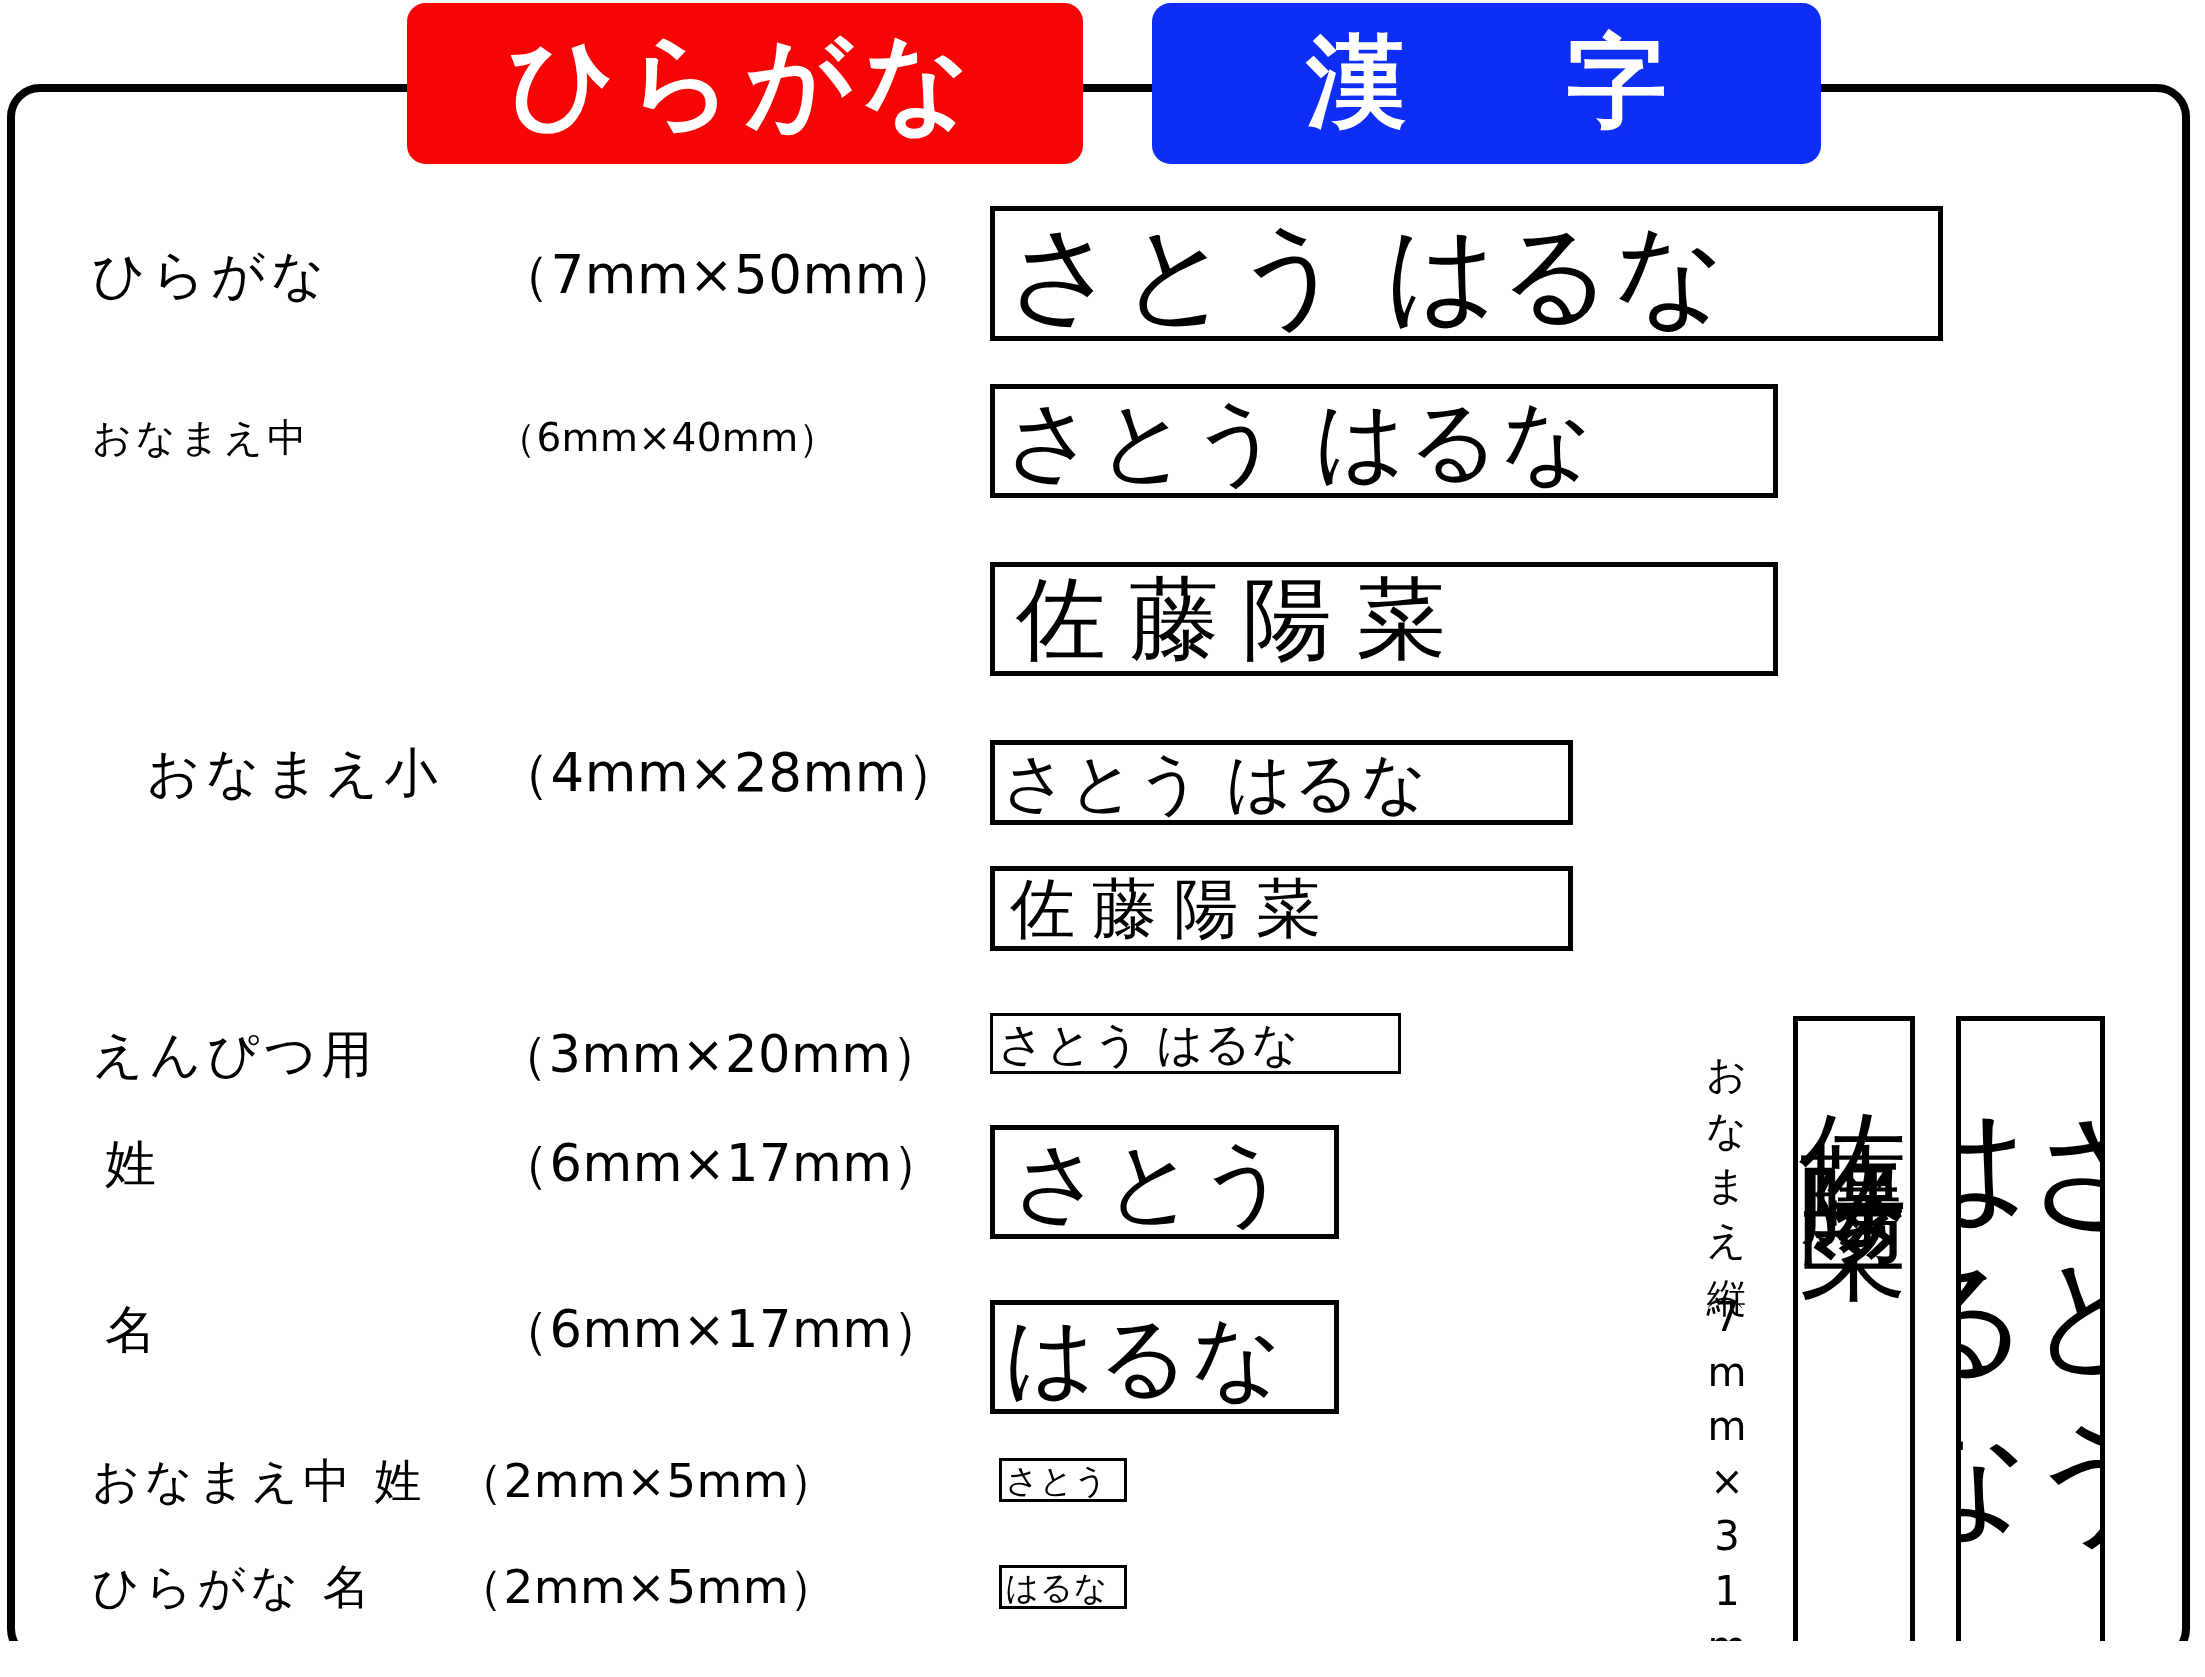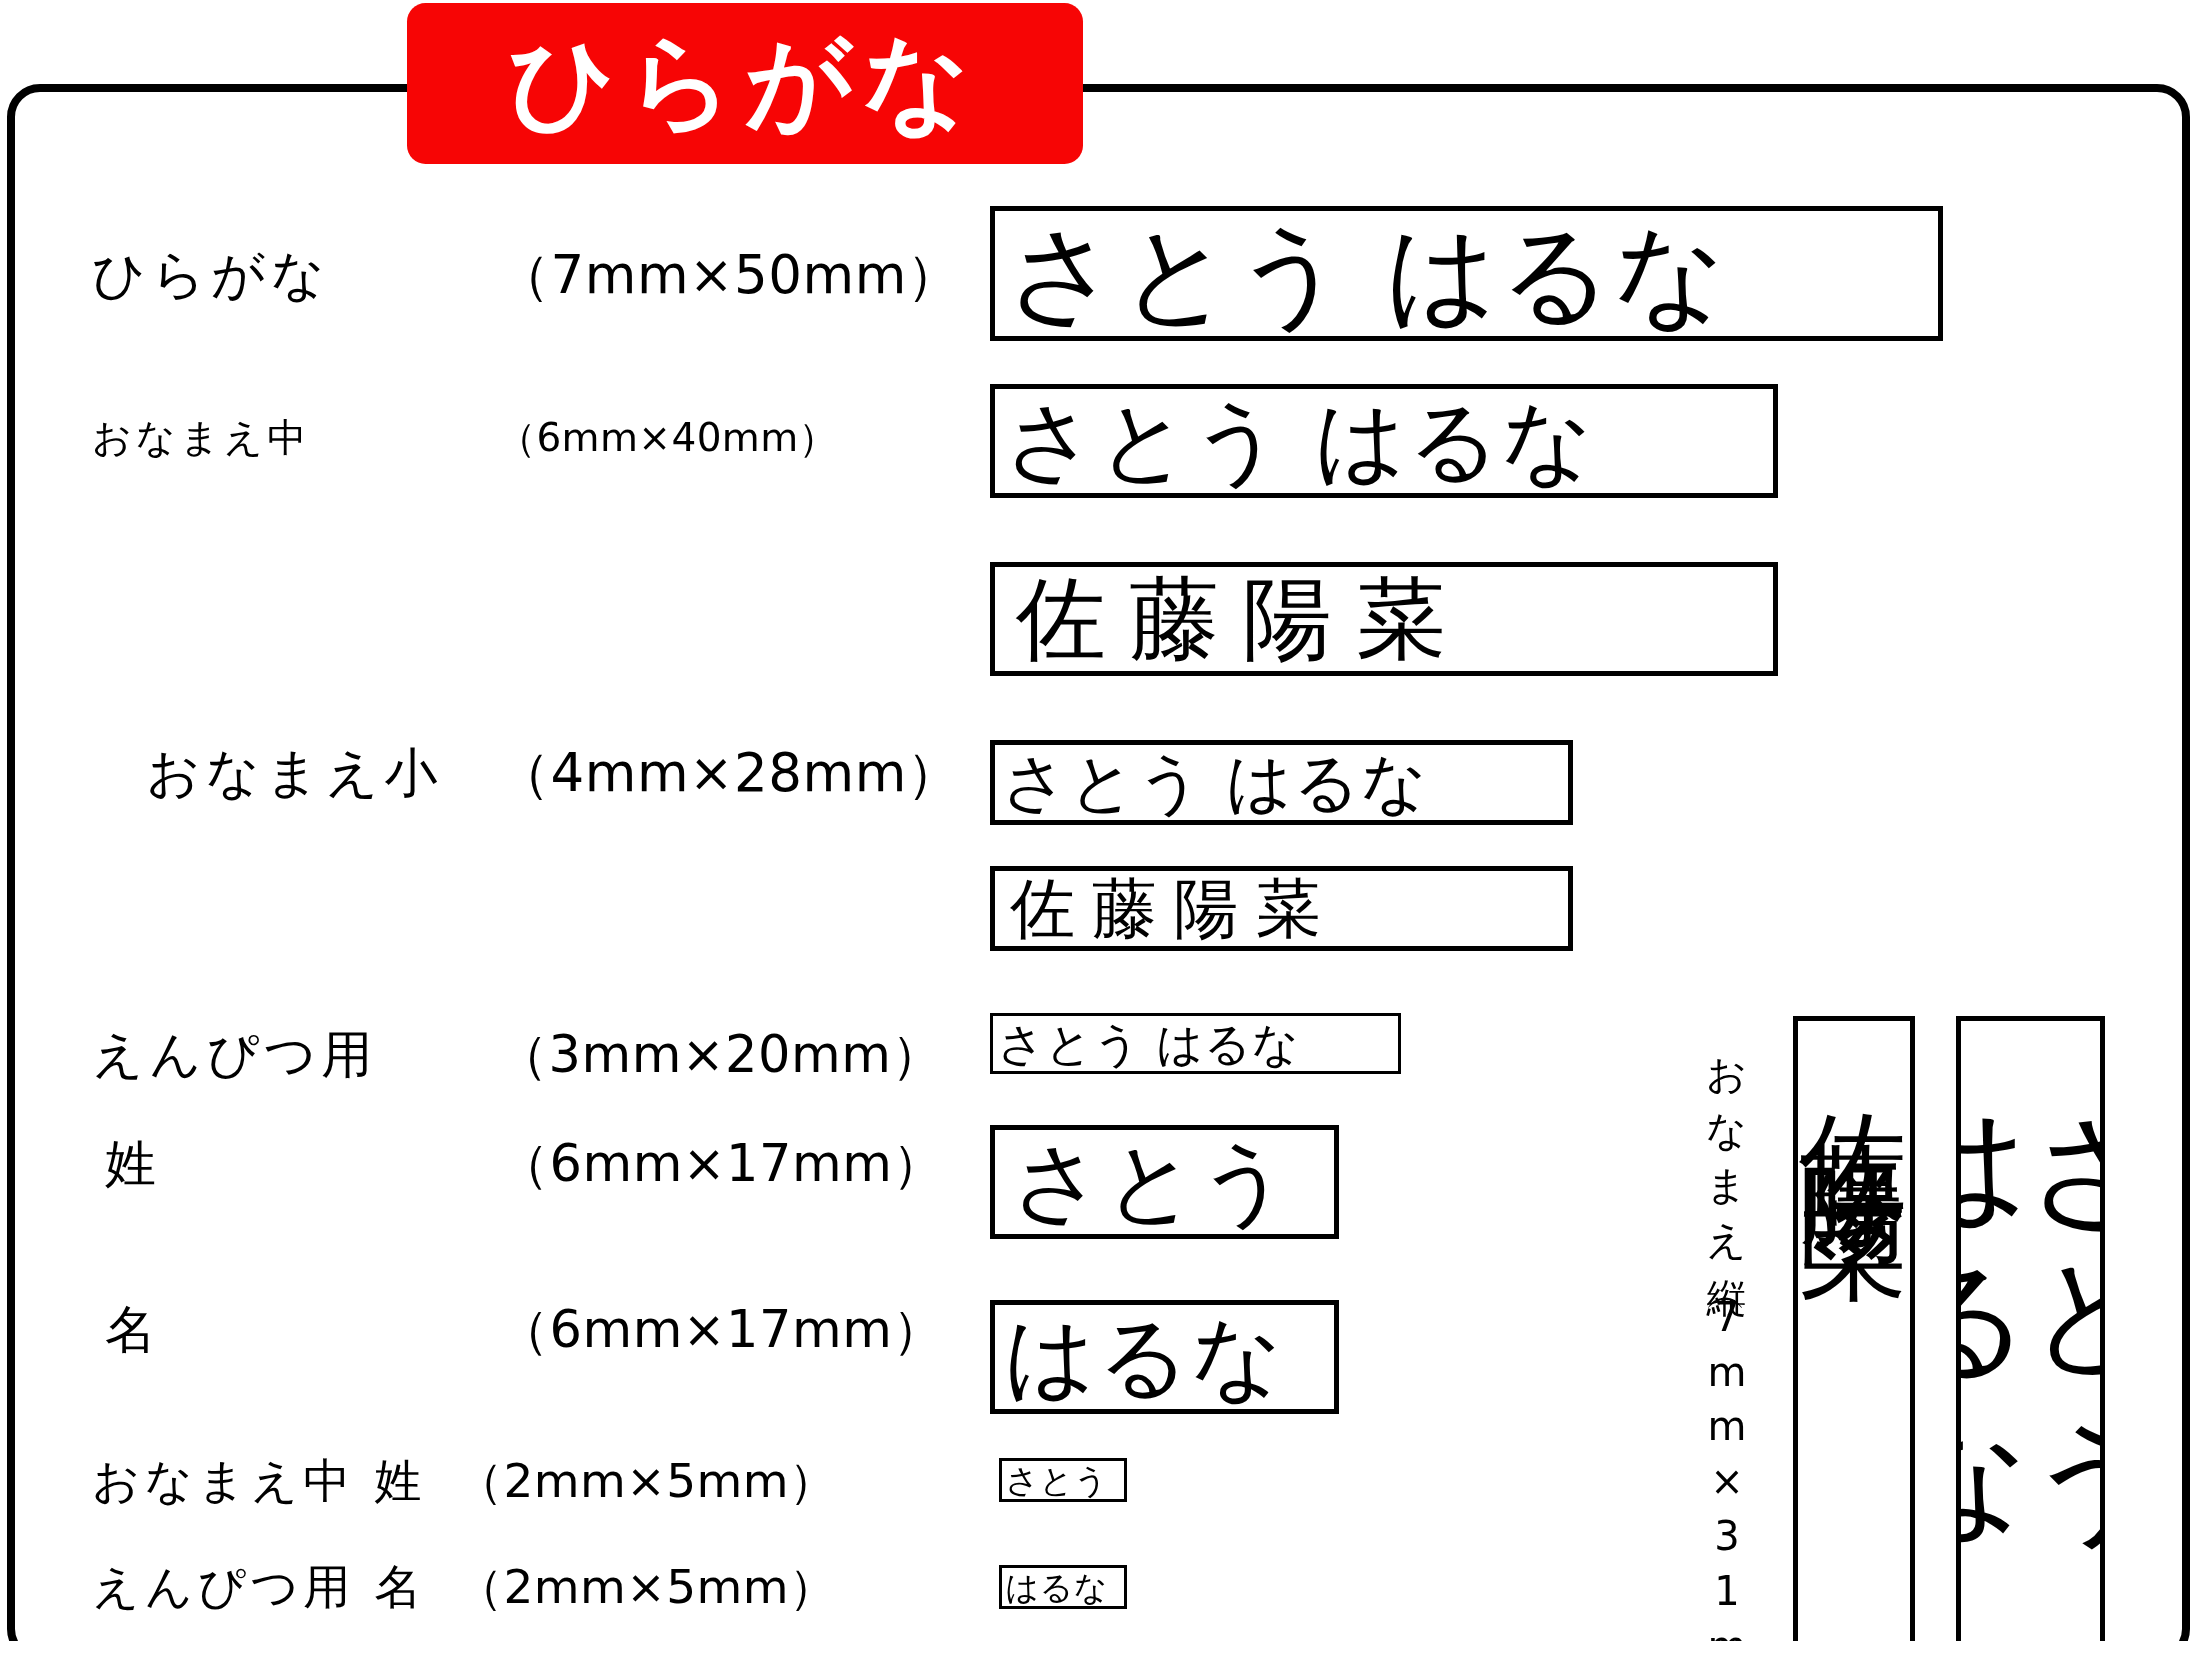--- a/index.html
+++ b/index.html
@@ -149,20 +149,23 @@
 <body>
 
 <div id="stage">
 
   <div id="outer-frame"></div>
 
   <div class="tab" id="tab-hiragana">
     <span>ひらがな</span>
   </div>
 
+  <div class="tab" id="tab-kanji">
+    <span>漢　字</span>
+  </div>
 
   <div class="row-label" style="left:92px; top:240px; font-size:53px;">
     <span class="lbl-name" style="width:405px;">ひらがな</span>
     <span class="lbl-dim">（7mm×50mm）</span>
   </div>
 
   <div class="row-label" style="left:92px; top:411px; font-size:39px;">
     <span class="lbl-name" style="width:405px;">おなまえ中</span>
     <span class="lbl-dim">（6mm×40mm）</span>
   </div>
@@ -186,21 +189,21 @@
     <span class="lbl-name" style="width:393px;">名</span>
     <span class="lbl-dim">（6mm×17mm）</span>
   </div>
 
   <div class="row-label" style="left:92px; top:1450px; font-size:47px;">
     <span class="lbl-name" style="width:364px;">おなまえ中 姓</span>
     <span class="lbl-dim">（2mm×5mm）</span>
   </div>
 
   <div class="row-label" style="left:92px; top:1556px; font-size:47px;">
-    <span class="lbl-name" style="width:364px;">えんぴつ用 名</span>
+    <span class="lbl-name" style="width:364px;">ひらがな 名</span>
     <span class="lbl-dim">（2mm×5mm）</span>
   </div>
 
   <div class="sample-box" style="left:990px; top:206px; width:953px; height:135px;">
     <span class="txt kana" style="font-size:110px;">さとう はるな</span>
   </div>
 
   <div class="sample-box" style="left:990px; top:384px; width:788px; height:114px;">
     <span class="txt kana" style="font-size:90px;">さとう はるな</span>
   </div>

